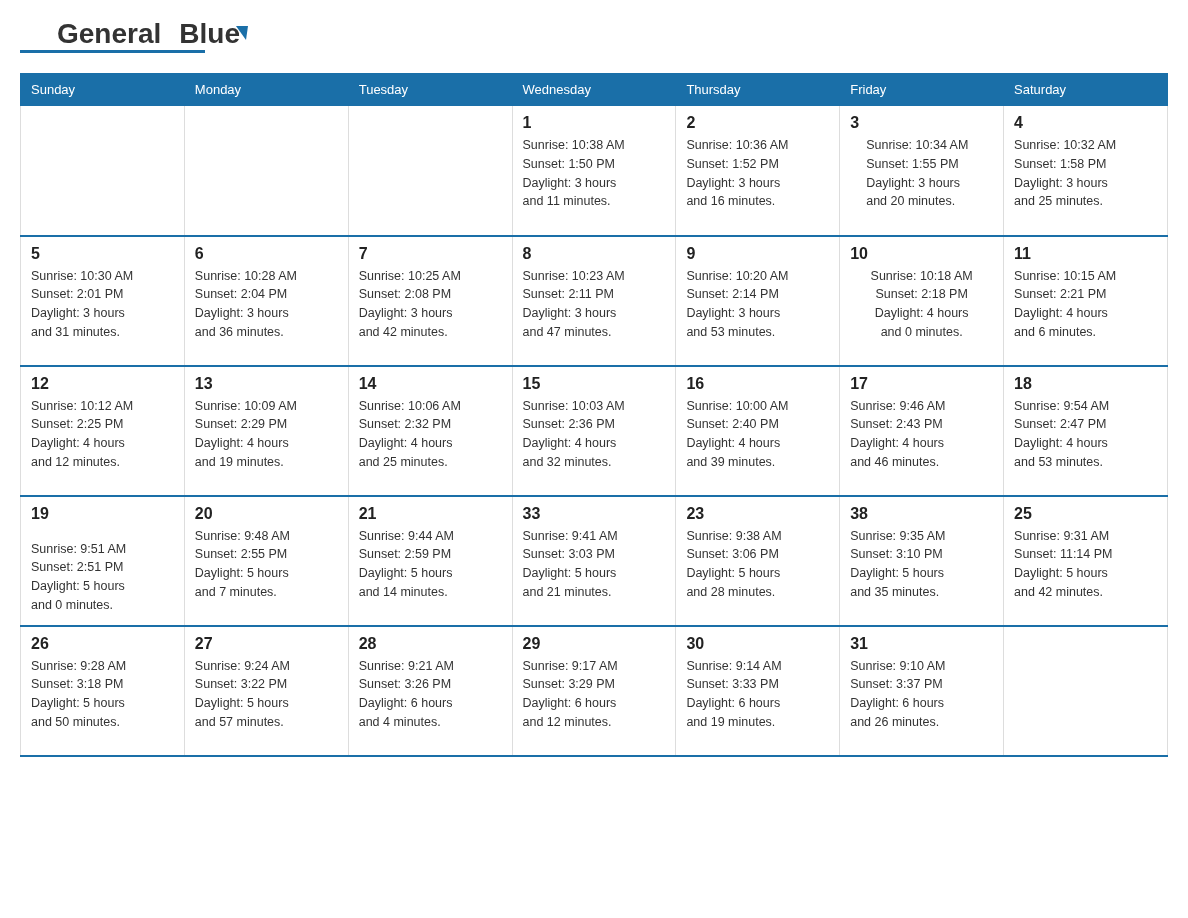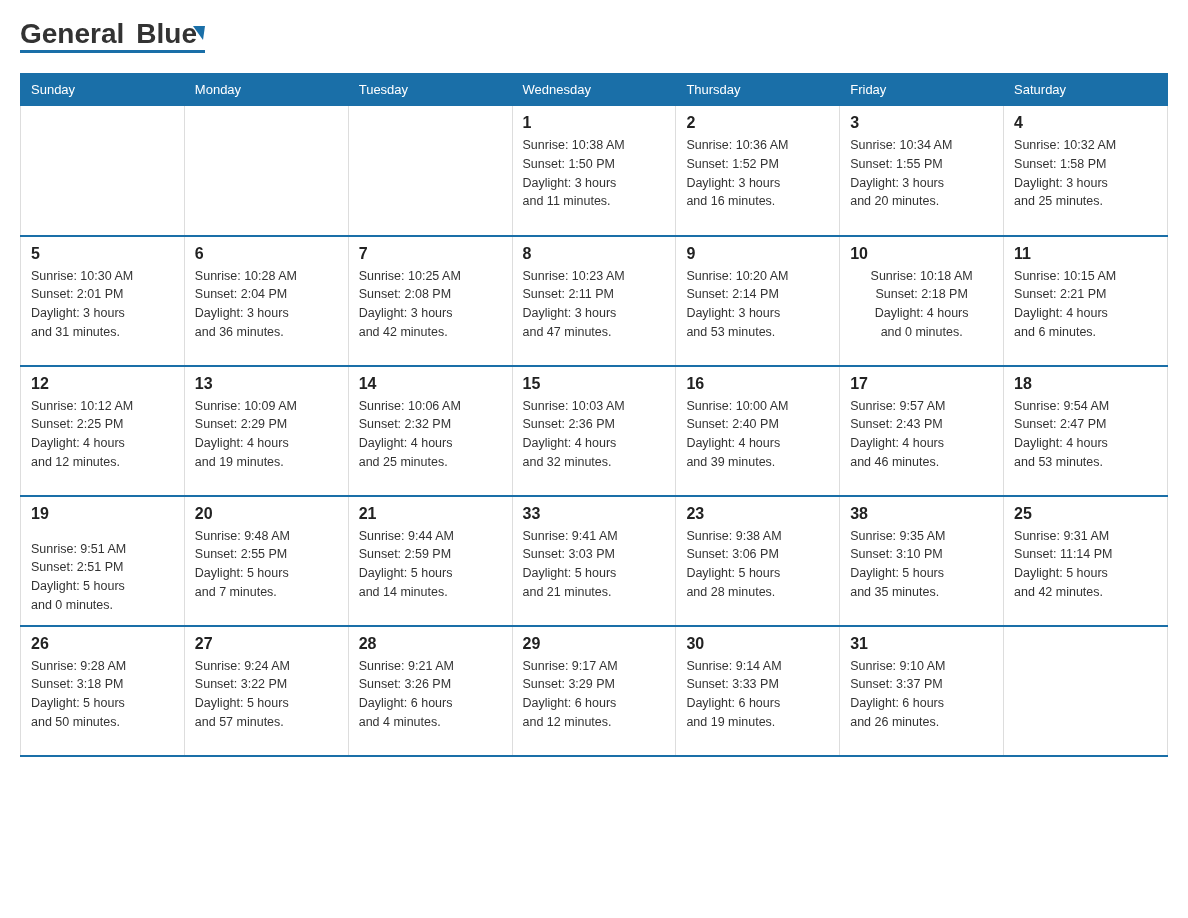--- a/index.html
+++ b/index.html
@@ -82,21 +82,21 @@
     }
     .empty {
       background: #fff;
     }
   </style>
 </head>
 <body>
 
 <div class="header">
   <div class="logo">
-    <div style="display:flex; align-items:flex-start; gap:10px;">
+    <div style="display:flex; align-items:flex-start; gap:16px;margin-left:37px;">
       <span class="logo-text">General</span>
       <span style="position:relative; display:inline-block; margin-left:2px;">
         <span class="logo-text blue">Blue</span>
         <span style="display:inline-block; width:0; height:0; border-left:10px solid transparent; border-right:2px solid transparent; border-top:14px solid #1a6fa8; position:absolute; right:-8px; top:6px;"></span>
       </span>
     </div>
     <div style="height:3px; background:#1a6fa8; width:185px; margin-top:2px;"></div>
   </div>
 </div>
 
@@ -126,21 +126,21 @@
         </td>
         <td>
           <span class="day-num">2</span>
           <div class="day-info" style="white-space: pre-line;">Sunrise: 10:36 AM
 Sunset: 1:52 PM
 Daylight: 3 hours
 and 16 minutes.</div>
         </td>
         <td>
           <span class="day-num">3</span>
-          <div class="day-info" style="white-space: pre-line;">Sunrise: 10:34 AM
+          <div class="day-info" style="white-space: pre-line; margin-left: 16px;">Sunrise: 10:34 AM
 Sunset: 1:55 PM
 Daylight: 3 hours
 and 20 minutes.</div>
         </td>
         <td>
           <span class="day-num">4</span>
           <div class="day-info" style="white-space: pre-line;">Sunrise: 10:32 AM
 Sunset: 1:58 PM
 Daylight: 3 hours
 and 25 minutes.</div>
@@ -228,21 +228,21 @@
         </td>
         <td>
           <span class="day-num">16</span>
           <div class="day-info" style="white-space: pre-line;">Sunrise: 10:00 AM
 Sunset: 2:40 PM
 Daylight: 4 hours
 and 39 minutes.</div>
         </td>
         <td>
           <span class="day-num">17</span>
-          <div class="day-info" style="white-space: pre-line;">Sunrise: 9:57 AM
+          <div class="day-info" style="white-space: pre-line;">Sunrise: 9:46 AM
 Sunset: 2:43 PM
 Daylight: 4 hours
 and 46 minutes.</div>
         </td>
         <td>
           <span class="day-num">18</span>
           <div class="day-info" style="white-space: pre-line;">Sunrise: 9:54 AM
 Sunset: 2:47 PM
 Daylight: 4 hours
 and 53 minutes.</div>

